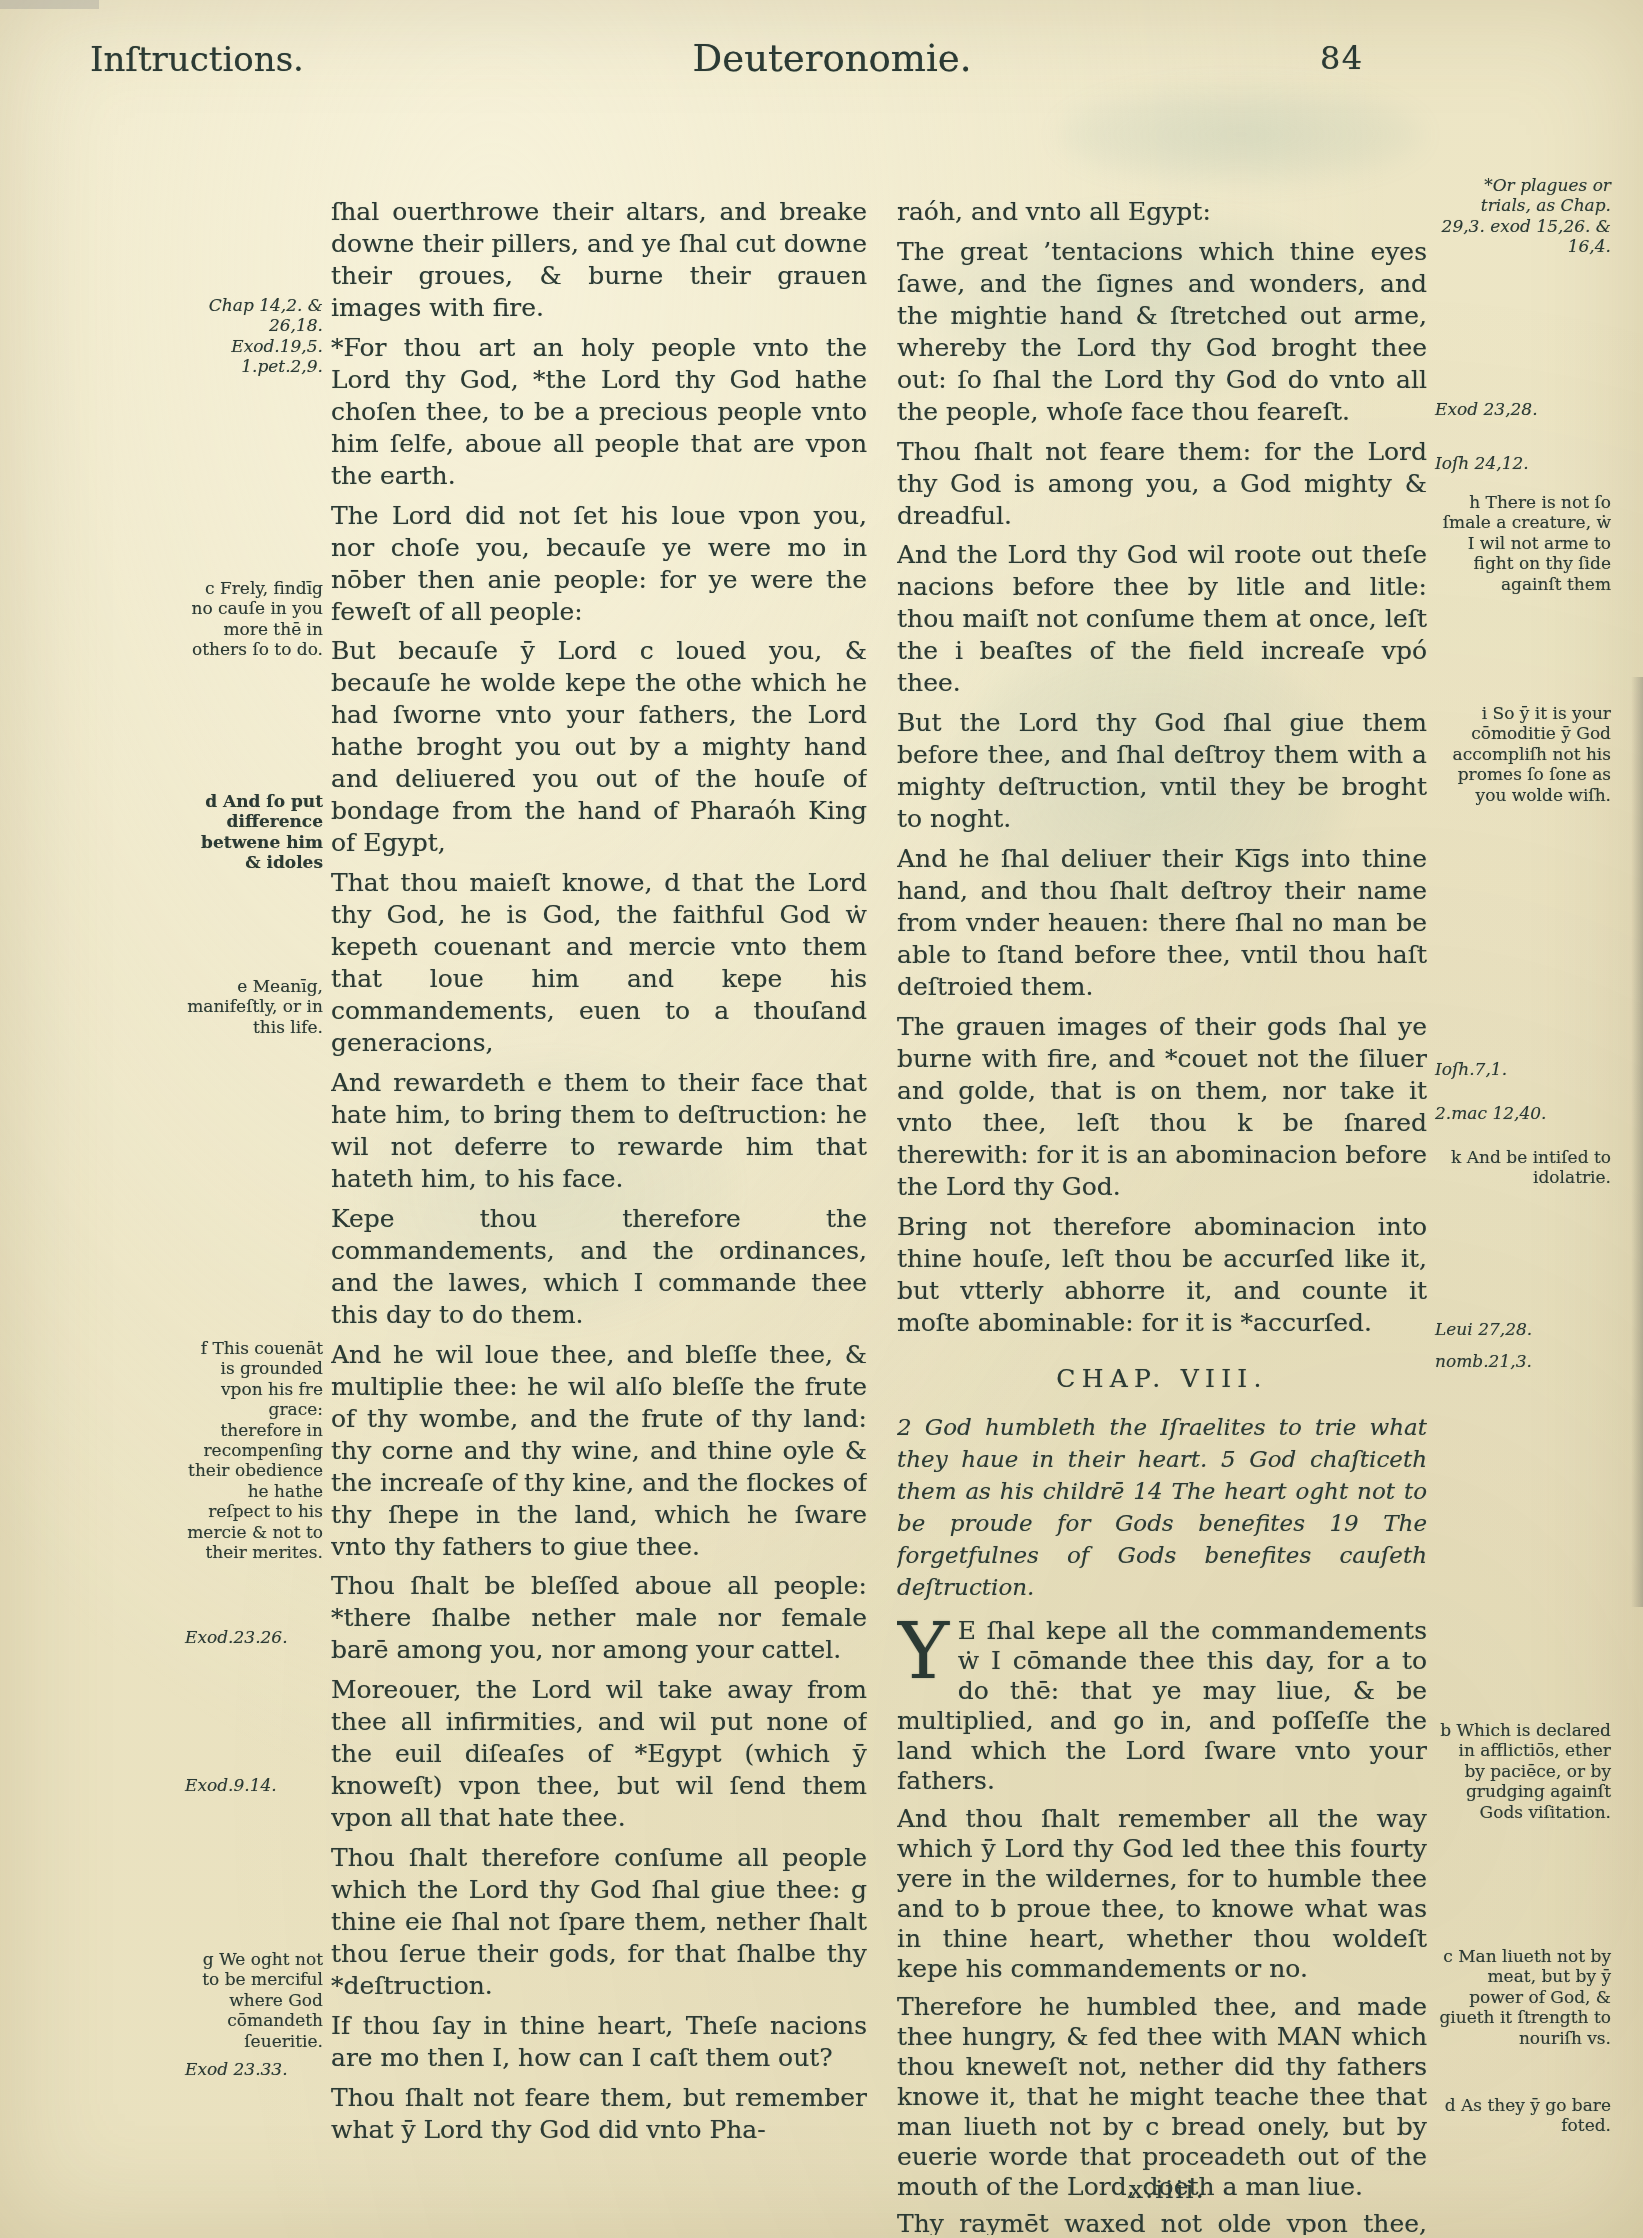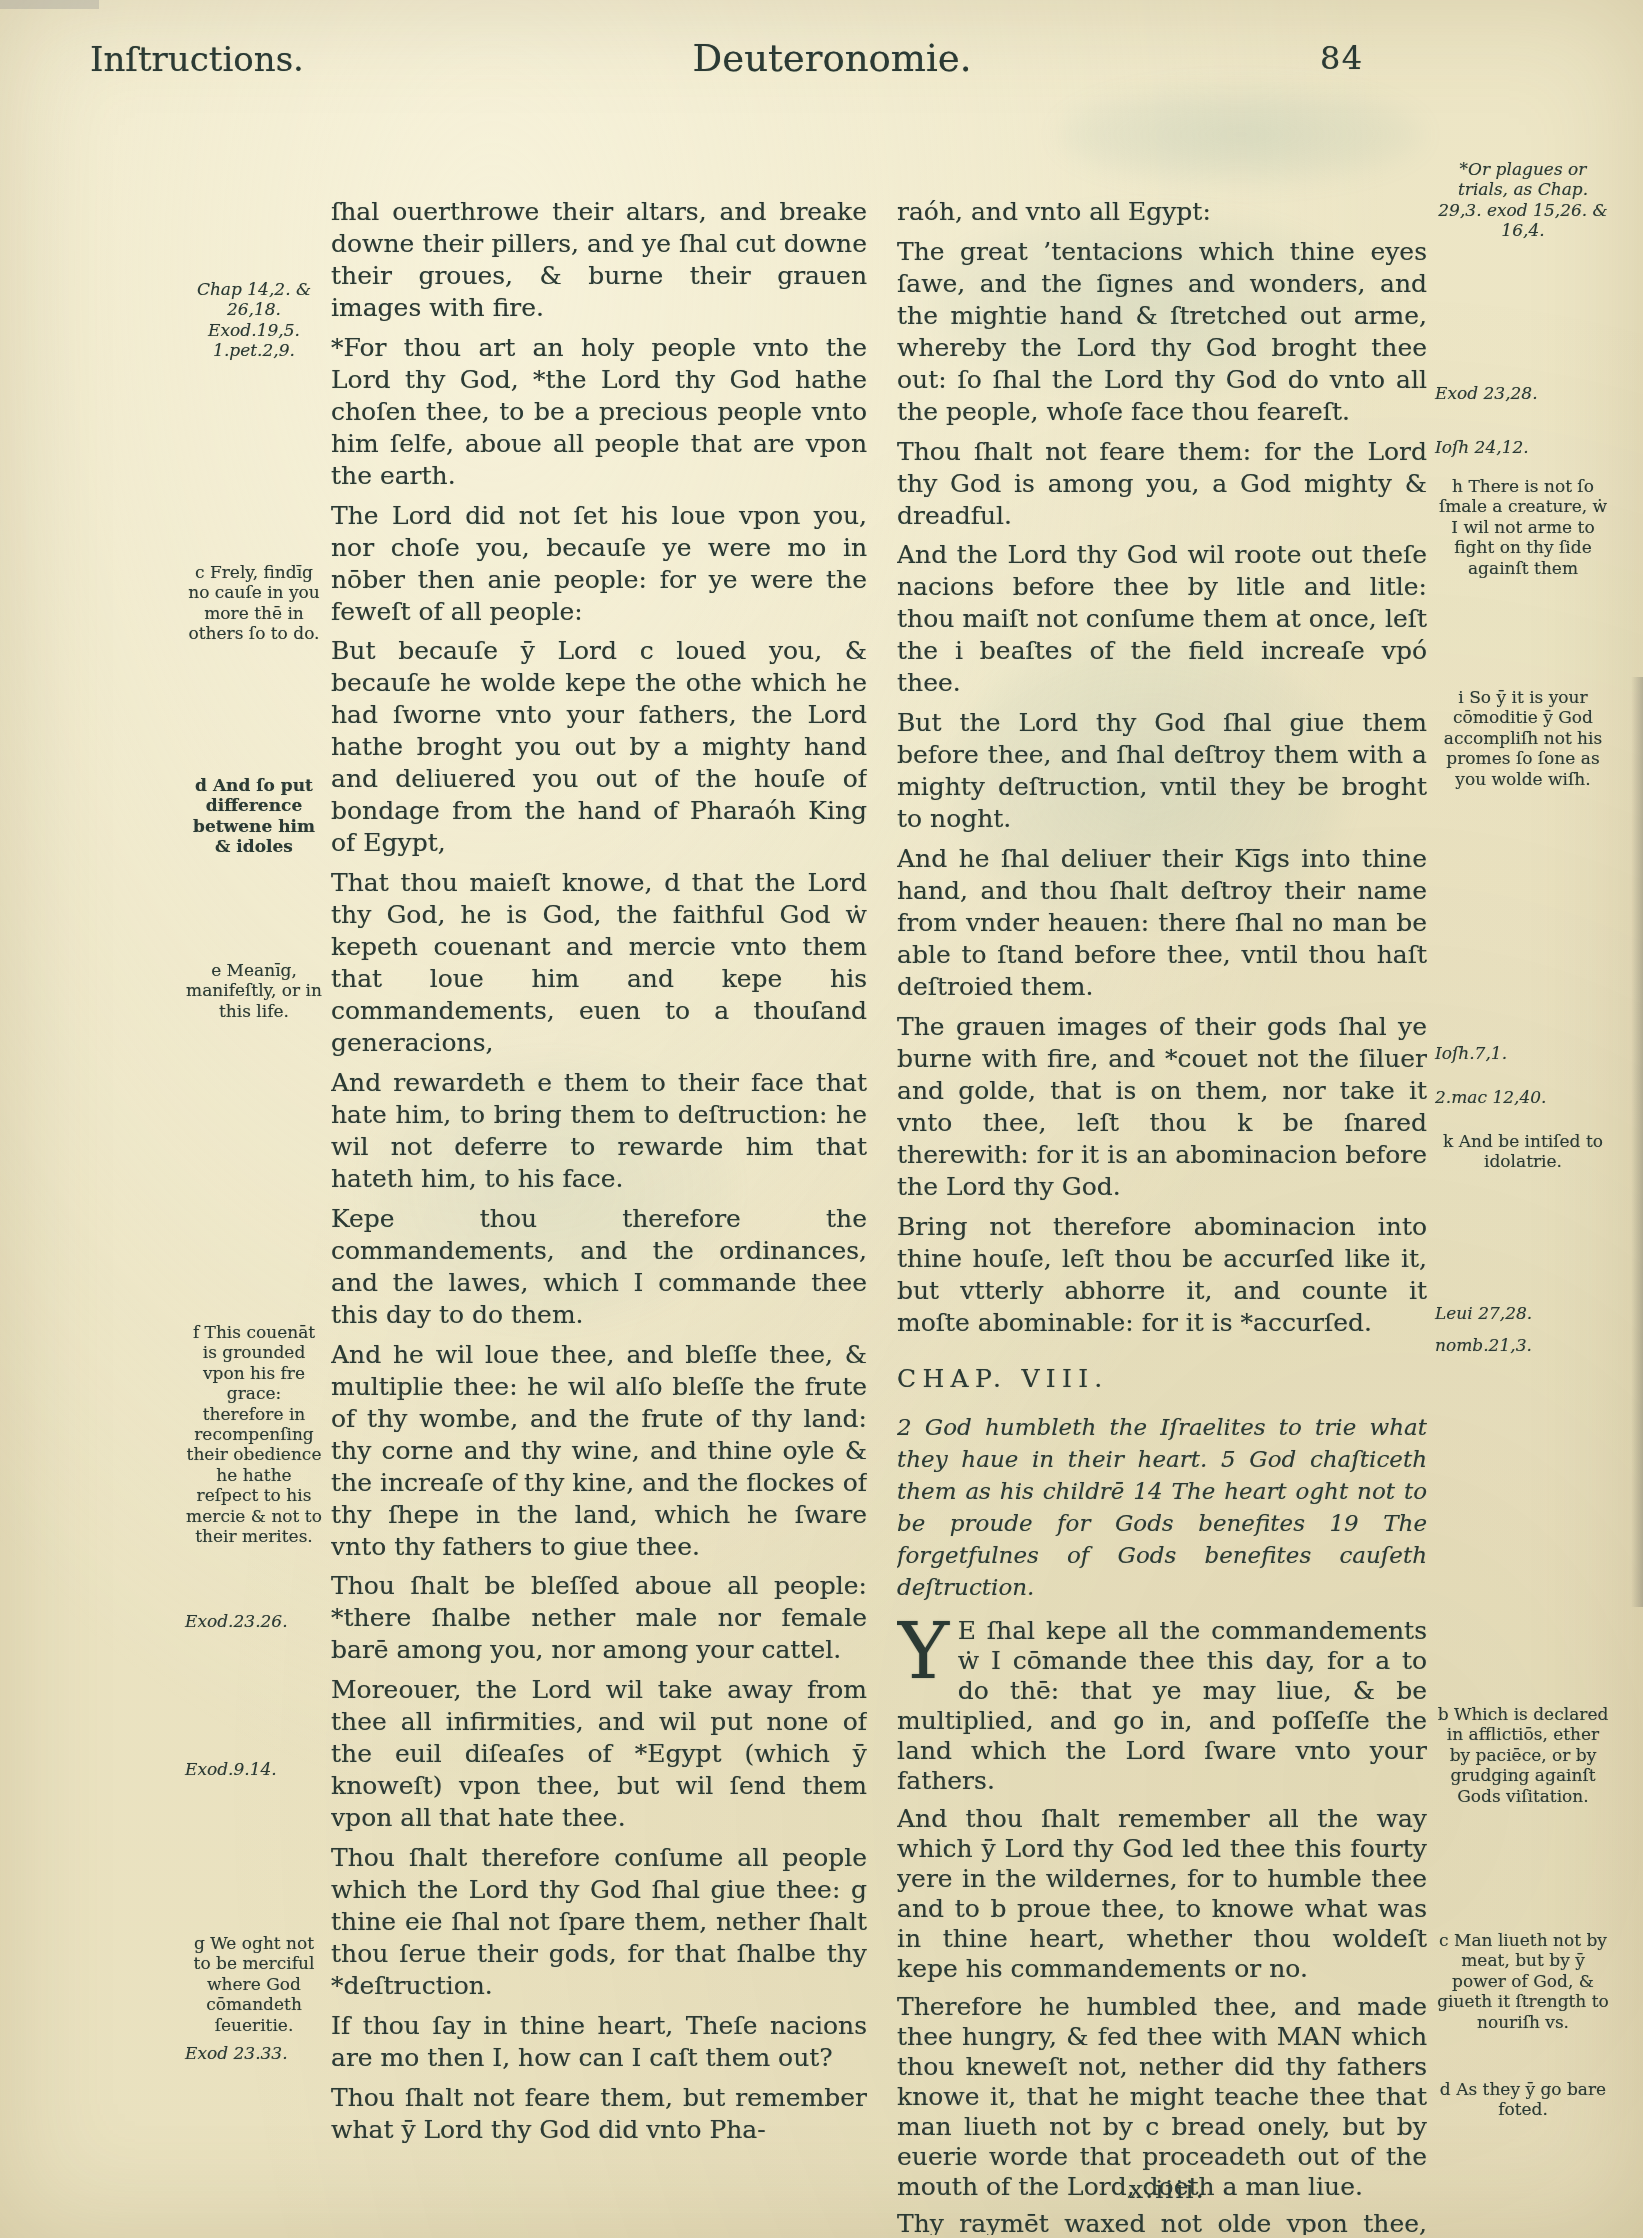--- a/index.html
+++ b/index.html
@@ -21,30 +21,30 @@
   
   .col{position:absolute;top:149px;overflow:hidden;text-align:justify;margin-top:47px;}
   .col-left{left:331px;width:536px;height:2051px;}
   .col-right{left:897px;width:530px;height:1219px;}
   .col-right-lower{position:absolute;left:897px;width:530px;top:1364px;height:871px;overflow:hidden;text-align:justify;}
   .verse{position:relative;margin:0 0 7.8px 0;font-size:25px;line-height:32px;
          text-shadow:0 0 0.7px rgba(35,52,45,0.45);}
   .col-right-lower .verse{line-height:30px;}
   .dropcap{float:left;font-size:79px;line-height:62px;padding:4.2px 8.5px 0 0;text-shadow:0 0 1.4px rgba(35,52,45,0.5);}
   
-  .chap-head{font-size:25px;letter-spacing:6.3px;margin:0 0 18.3px 0;
+  .chap-head{font-size:25px;letter-spacing:6.3px;text-align:center;margin:0 0 18.3px 0;
              text-shadow:0 0 0.7px rgba(35,52,45,0.5);}
   .chap-arg{position:relative;font-style:italic;font-size:23px;line-height:32px;margin:0 0 12.7px 0;
             text-shadow:0 0 0.7px rgba(35,52,45,0.4);}
   
   .mnotes{position:absolute;top:0;height:100%;}
   .mnotes-left{left:185px;width:138px;}
   .mnotes-right{left:1435px;width:176px;}
-  .margin-note{position:absolute;font-size:17px;line-height:20.4px;text-align:center;
-               text-shadow:0 0 0.7px rgba(35,52,45,0.4);}
+  .margin-note{position:absolute;font-size:17px;line-height:20.4px;text-align:right;
+               text-shadow:0 0 0.7px rgba(35,52,45,0.4);margin-top:16px;}
   .margin-note.ref{font-style:italic;}
   
   .signature{position:absolute;left:1129px;top:2175px;font-size:25px;letter-spacing:2.1px;
              text-shadow:0 0 0.7px rgba(35,52,45,0.5);}
   
   .edge-right{position:absolute;right:0;top:677px;width:12.7px;height:930px;
               background:linear-gradient(to left, rgba(100,100,92,0.38), rgba(100,100,92,0));}
   .edge-top{position:absolute;left:0;top:0;width:99px;height:8.5px;background:rgba(150,150,145,0.35);}
   .bleed{position:absolute;border-radius:50%;filter:blur(12.7px);opacity:0.16;
          background:radial-gradient(ellipse, #7da095, rgba(125,160,149,0));}

